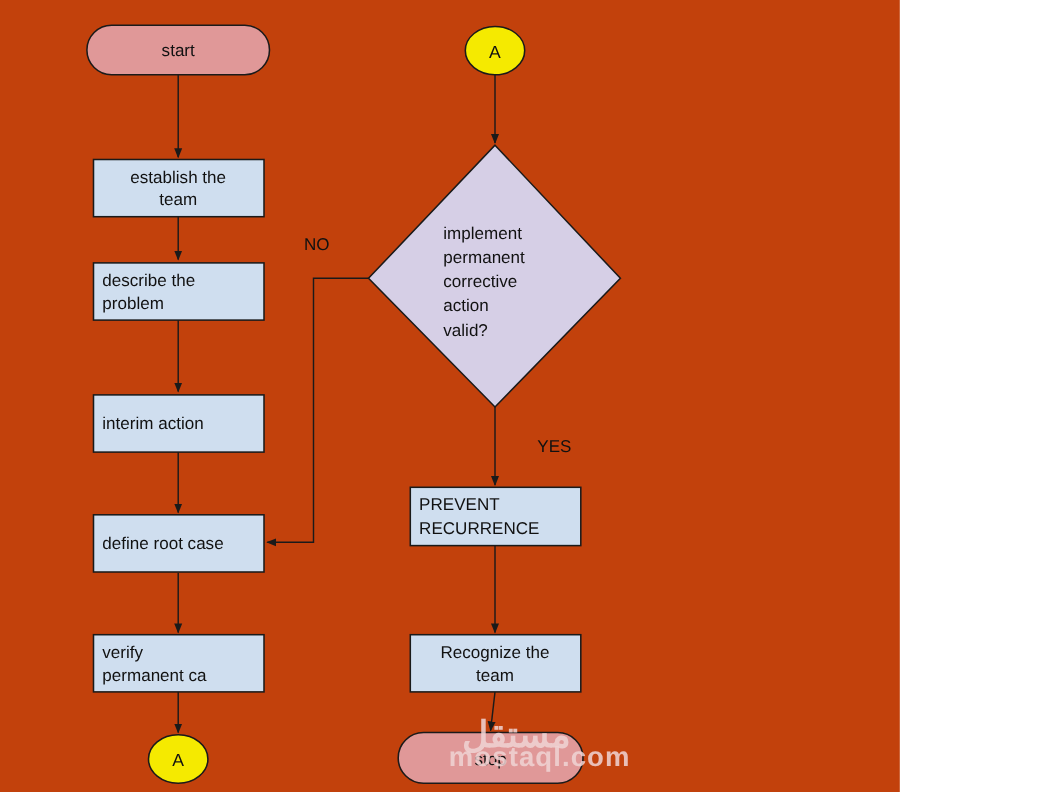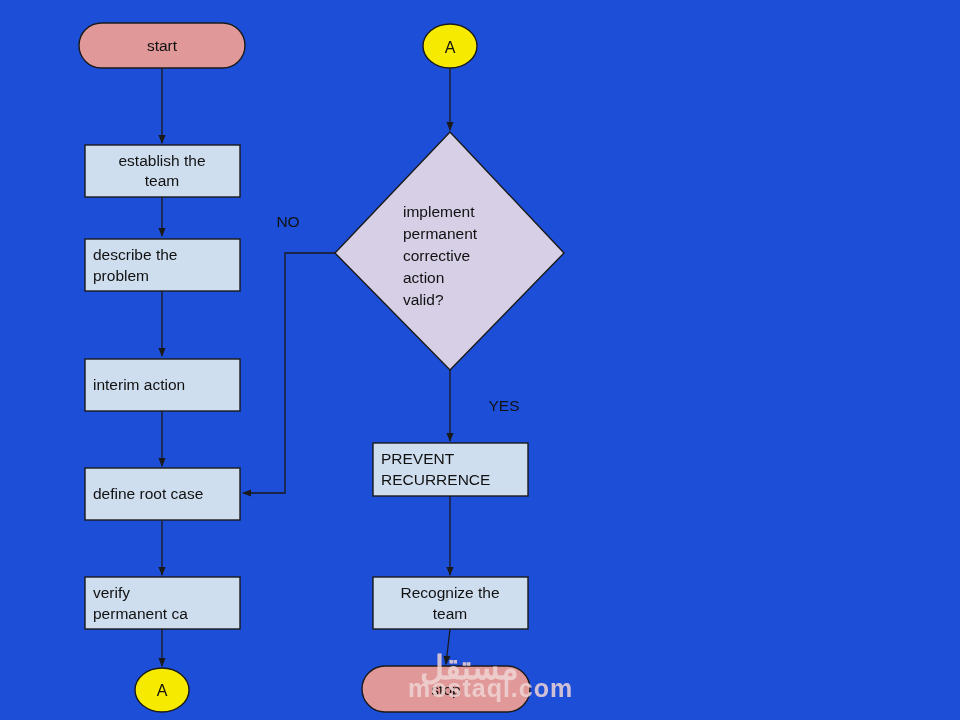--- a/index.html
+++ b/index.html
@@ -2,23 +2,23 @@
 <html><head>
 <meta charset="utf-8">
 <style>
   html, body {
     margin: 0;
     padding: 0;
     background: #ffffff;
   }
   #canvas {
     position: relative;
-    width: 960px;
+    width: 818px;
     height: 720px;
-    background: #1d4ed8;
+    background: #c2410c;
     font-family: "Liberation Sans", sans-serif;
     overflow: hidden;
   }
   svg#flow {
     position: absolute;
     left: 0;
     top: 0;
     width: 960px;
     height: 720px;
   }

